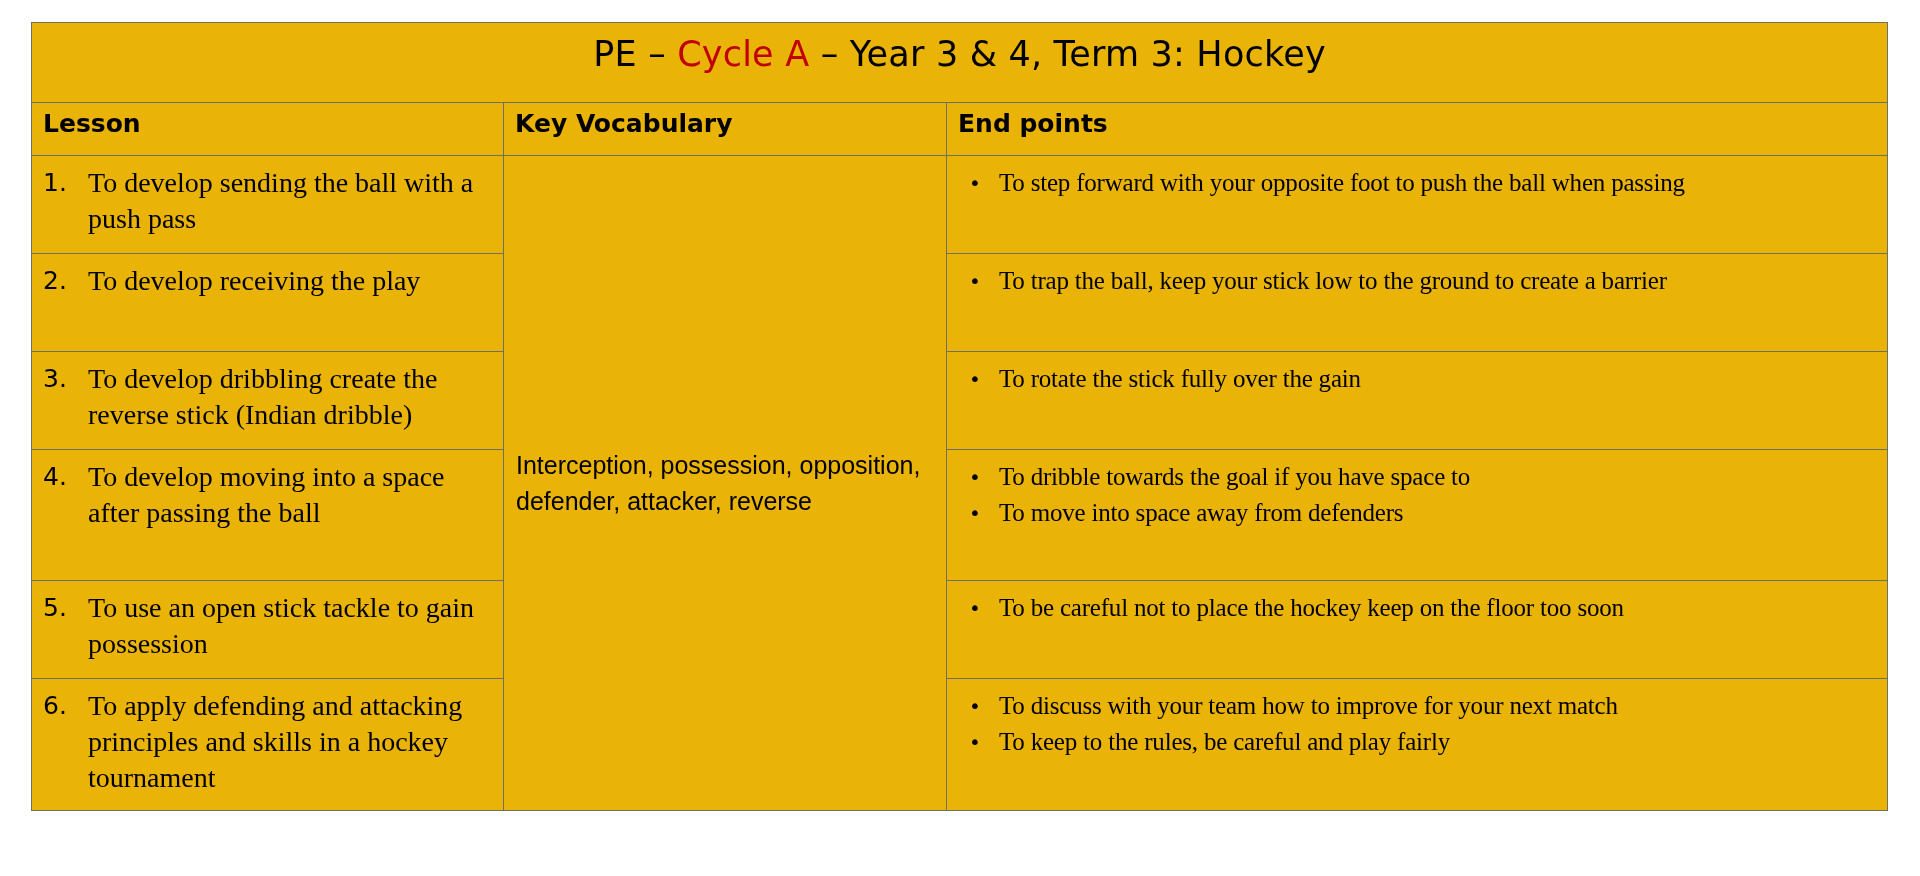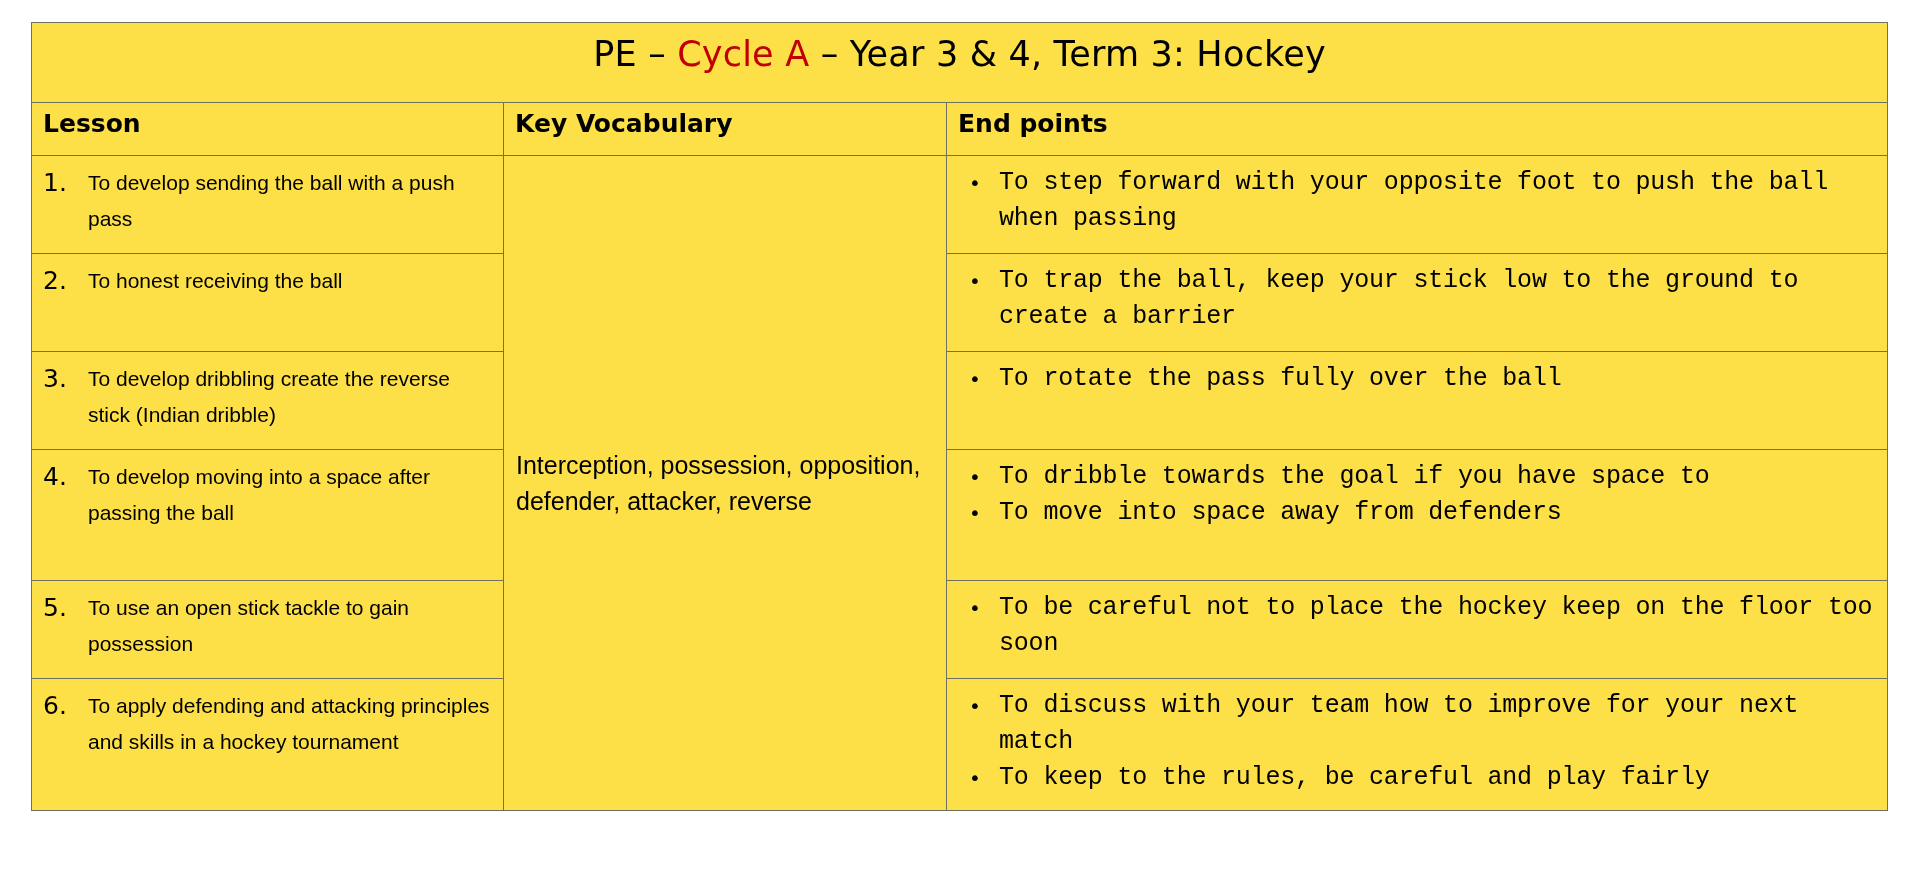--- a/index.html
+++ b/index.html
@@ -28,21 +28,21 @@
   }
   table.plan {
     border-collapse: collapse;
     table-layout: fixed;
     width: 1856px;
   }
   table.plan td {
     border: 1px solid #6f7060;
     vertical-align: top;
     padding: 0;
-    background: #fde047;
+    background: #eab308;
   }
   
   .title-cell {
     background: #e9eec6;
     border: 1px solid #6f7060 !important;
     text-align: center;
     padding: 9px 6px 12px 6px !important;
     height: 58px;
   }
   .title-text {
@@ -80,24 +80,24 @@
     flex: 0 0 56px;
     padding-left: 11px;
     box-sizing: border-box;
     font-size: 25px;
     line-height: 36px;
     color: #000;
     font-family: "DejaVu Sans", sans-serif;
   }
   .lesson-text {
     flex: 1 1 auto;
-    font-size: 21px;
-    line-height: 36px;
-    color: #000;
-    font-family: Liberation Sans, sans-serif;
+    font-size: 28px;
+    line-height: 36px;
+    color: #000;
+    font-family: Liberation Serif, serif;
   }
 
   
   .vocab-cell {
     vertical-align: middle !important;
     padding: 10px 14px 10px 12px !important;
   }
   .vocab-text {
     font-size: 25px;
     line-height: 36px;
@@ -119,21 +119,21 @@
     padding-left: 22px;
     font-size: 20px;
     line-height: 36px;
     color: #000;
   }
   .ep-text {
     flex: 1 1 auto;
     font-size: 25px;
     line-height: 36px;
     color: #000;
-    font-family: Liberation Mono, monospace;
+    font-family: Liberation Serif, serif;
     letter-spacing: -0.2px;
   }
 </style>
 </head>
 <body>
 
 <div class="page">
   <div class="sheet">
     <table class="plan">
       <colgroup>
@@ -176,42 +176,42 @@
               <span class="ep-bullet">•</span>
               <span class="ep-text">To step forward with your opposite foot to push the ball when passing</span>
             </div>
           </td>
         </tr>
 
         <tr>
           <td class="lesson-cell" style="height:79px">
             <div class="lesson-row">
               <span class="lesson-num">2.</span>
-              <span class="lesson-text">To honest receiving the ball</span>
+              <span class="lesson-text">To develop receiving the play</span>
             </div>
           </td>
           <td class="ep-cell" style="height:79px">
             <div class="ep-item">
               <span class="ep-bullet">•</span>
               <span class="ep-text">To trap the ball, keep your stick low to the ground to create a barrier</span>
             </div>
           </td>
         </tr>
 
         <tr>
           <td class="lesson-cell" style="height:79px">
             <div class="lesson-row">
               <span class="lesson-num">3.</span>
               <span class="lesson-text">To develop dribbling create the reverse stick (Indian dribble)</span>
             </div>
           </td>
           <td class="ep-cell" style="height:79px">
             <div class="ep-item">
               <span class="ep-bullet">•</span>
-              <span class="ep-text">To rotate the pass fully over the ball</span>
+              <span class="ep-text">To rotate the stick fully over the gain</span>
             </div>
           </td>
         </tr>
 
         <tr>
           <td class="lesson-cell" style="height:112px">
             <div class="lesson-row">
               <span class="lesson-num">4.</span>
               <span class="lesson-text">To develop moving into a space after passing the ball</span>
             </div>

